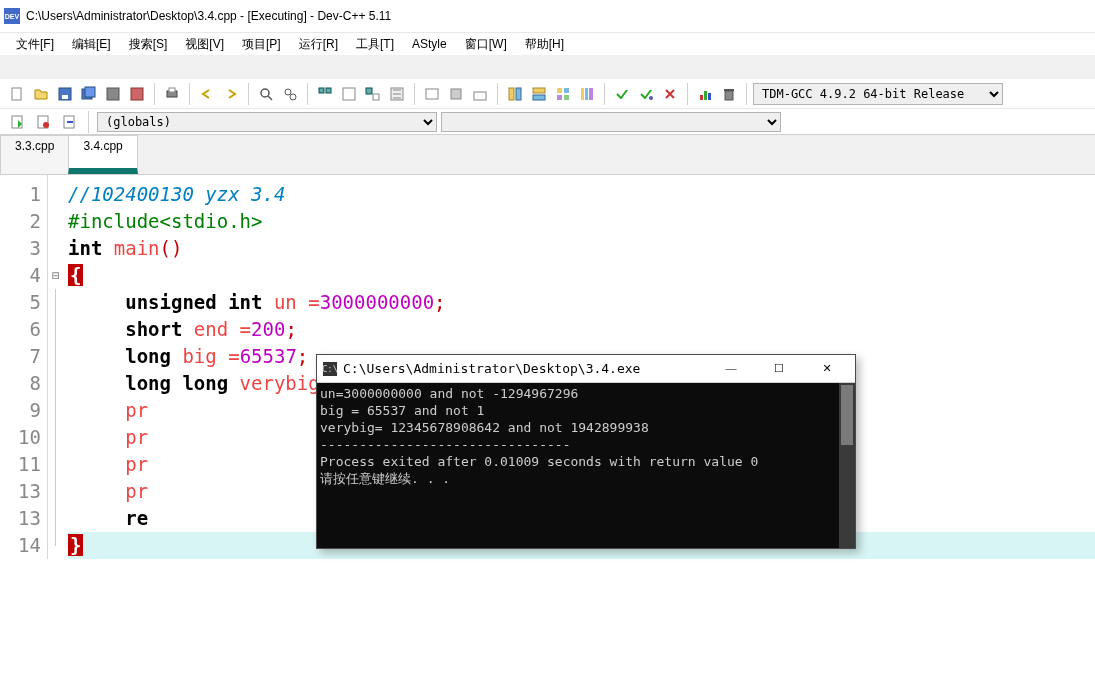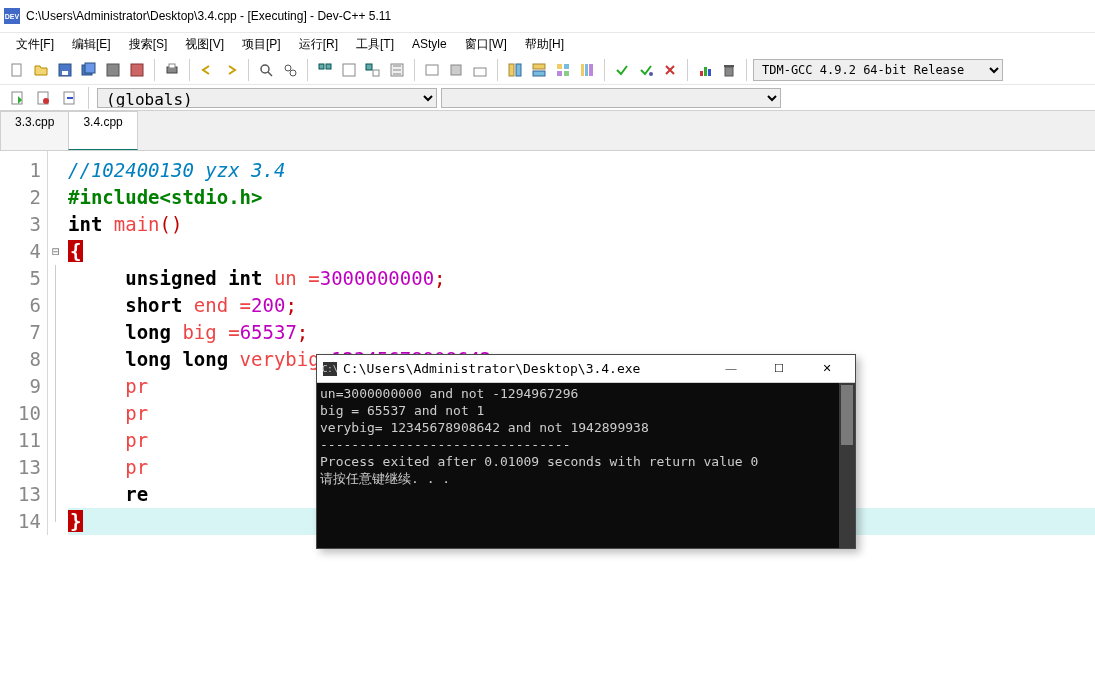--- a/index.html
+++ b/index.html
@@ -1,50 +1,50 @@
 <!DOCTYPE html>
 <html><head>
 <meta charset="utf-8">
 <style>
 * { box-sizing: border-box; margin: 0; padding: 0; }
 body { font-family: "Microsoft YaHei", Tahoma, sans-serif; font-size: 12px; background: #f0f0f0; width: 1095px; height: 685px; overflow: hidden; position: relative; }
 .titlebar { background: #fff; height: 24px; display: flex; align-items: center; padding: 16px 4px; border-bottom: 1px solid #e8e8e8; }
 .app-icon { width: 16px; height: 16px; background: #4169c8; color: #fff; font-size: 7px; display: inline-flex; align-items: center; justify-content: center; margin-right: 6px; font-weight: bold; }
 .menubar { background: #fff; height: 22px; display: flex; align-items: center; padding: 0 8px; gap: 2px; }
 .menu-item { padding: 2px 8px; cursor: default; }
-.toolbar { background: #fff; height: 30px; display: flex; align-items: center; padding: 0 6px; gap: 2px; border-bottom: 1px solid #e8e8e8; }
+.toolbar { background: #fff; height: 30px; display: flex; align-items: center; padding: 0 6px; gap: 2px; border-bottom: 1px solid #e8e8e8; margin-top: 24px; }
 .tb-btn { width: 22px; height: 22px; display: inline-flex; align-items: center; justify-content: center; border: 1px solid transparent; }
 .tb-sep { width: 1px; height: 22px; background: #d0d0d0; margin: 0 4px; }
 .compiler-select { height: 22px; border: 1px solid #b4b4b4; font-family: monospace; font-size: 12px; min-width: 250px; padding: 0 4px; }
 .toolbar2 { background: #fff; height: 26px; display: flex; align-items: center; padding: 0 6px; gap: 4px; border-bottom: 1px solid #d0d0d0; }
-.combo { height: 20px; border: 1px solid #b4b4b4; font-family: monospace; font-size: 16px; padding: 0 4px; }
+.combo { height: 20px; border: 1px solid #b4b4b4; font-family: monospace; font-size: 12px; padding: 0 4px; }
 .combo.globals { width: 340px; }
 .combo.empty { width: 340px; }
 .main-area { display: flex; height: calc(100% - 102px); background: #fff; }
 .sidebar { width: 135px; border-right: 1px solid #d0d0d0; background: #fff; display: flex; flex-direction: column; }
 .side-tabs { display: flex; font-size: 12px; }
 .side-tab { flex: 1; text-align: center; padding: 4px 2px; background: #f5f5f5; border: 1px solid #d0d0d0; border-top: none; cursor: default; }
 .side-tab.active { background: #fff; border-bottom: 1px solid #fff; }
 .side-nav-btn { width: 18px; text-align: center; border: 1px solid #d0d0d0; border-top: none; background: #f5f5f5; padding: 4px 0; }
 .editor-pane { flex: 1; display: flex; flex-direction: column; position: relative; }
 .file-tabs { display: flex; background: #f0f0f0; height: 40px; border-bottom: 1px solid #d0d0d0; }
 .file-tab { padding: 3px 14px; border: 1px solid #d0d0d0; border-bottom: none; background: #f5f5f5; margin-right: -1px; font-size: 12px; cursor: default; }
-.file-tab.active { background: #fff; border-bottom: 1px solid #0f766e; }
+.file-tab.active { background: #fff; border-bottom: 6px solid #0f766e; }
 .code-area { display: flex; font-family: Consolas, monospace; font-size: 19px; background: #fff; position: relative; }
 .gutter { background: #fff; border-right: 1px solid #d8d8d8; text-align: right; padding: 6px 2px 0 0; user-select: none; width: 48px; }
 .ln { color: #888; padding-right: 4px; height: 27px; line-height: 27px; font-size: 19px; font-family: Consolas, monospace; }
 .fold-col { width: 16px; background: #fff; padding-top: 6px; }
 .fold { height: 27px; display: flex; align-items: center; justify-content: center; color: #888; font-size: 12px; position: relative; }
 .fold-minus::before { content: "⊟"; color: #888; font-size: 13px; }
 .fold-line { position: absolute; left: 7px; top: 0; bottom: 0; width: 1px; background: #ccc; }
 .code-lines { flex: 1; padding: 6px 0 0 4px; }
 .cl { height: 27px; line-height: 27px; white-space: pre; }
 .cl.hl { background: #d8f5f5; }
 .c-comment { color: #0080c0; font-style: italic; }
-.c-pre { color: #008000; font-weight: bold; }
+.c-pre { color: #008000; font-weight: normal; }
 .c-kw { color: #000; font-weight: bold; }
 .c-num { color: #c000c0; }
 .c-punc { color: #c00000; }
 .c-id { color: #ef4444; }
 .c-brace { background: #c00000; color: #fff; padding: 0 2px; font-weight: bold; }
 .veryb { color: #000; }
 
 .console { position: absolute; left: 316px; top: 354px; width: 540px; height: 195px; background: #0c0c0c; color: #ccc; font-family: "SimSun", Consolas, monospace; font-size: 13px; box-shadow: 4px 4px 8px rgba(0,0,0,.25); border: 1px solid #4a4a4a; z-index: 100; }
 .con-title { background: #fff; color: #000; height: 28px; display: flex; align-items: center; padding: 0 6px; border-bottom: 1px solid #d0d0d0; }
 .con-title-icon { width: 14px; height: 14px; background: #333; color: #ccc; font-size: 9px; display: inline-flex; align-items: center; justify-content: center; margin-right: 6px; }

